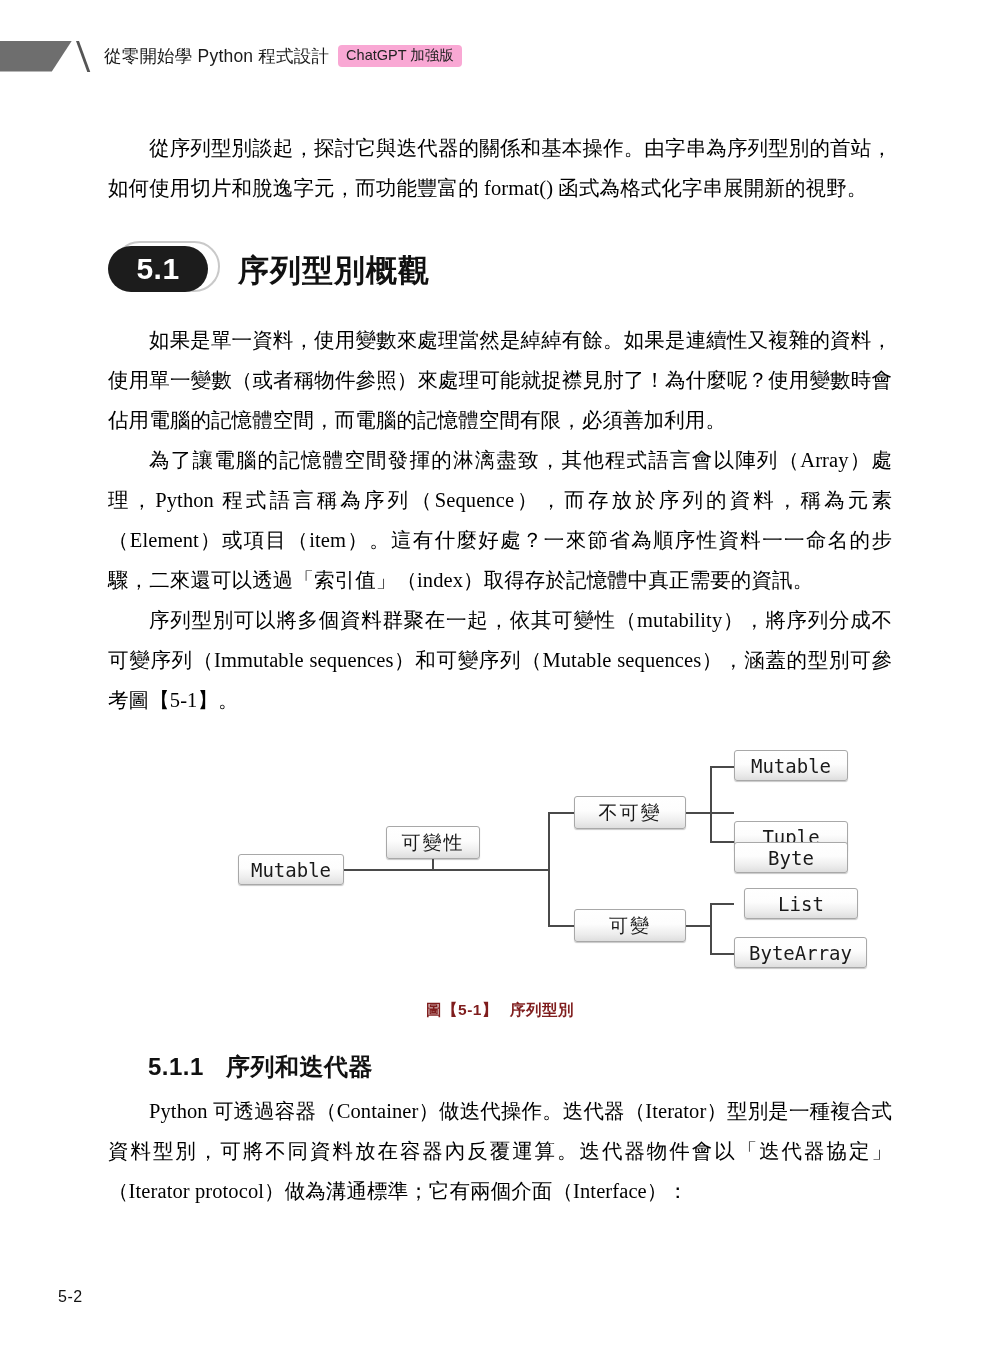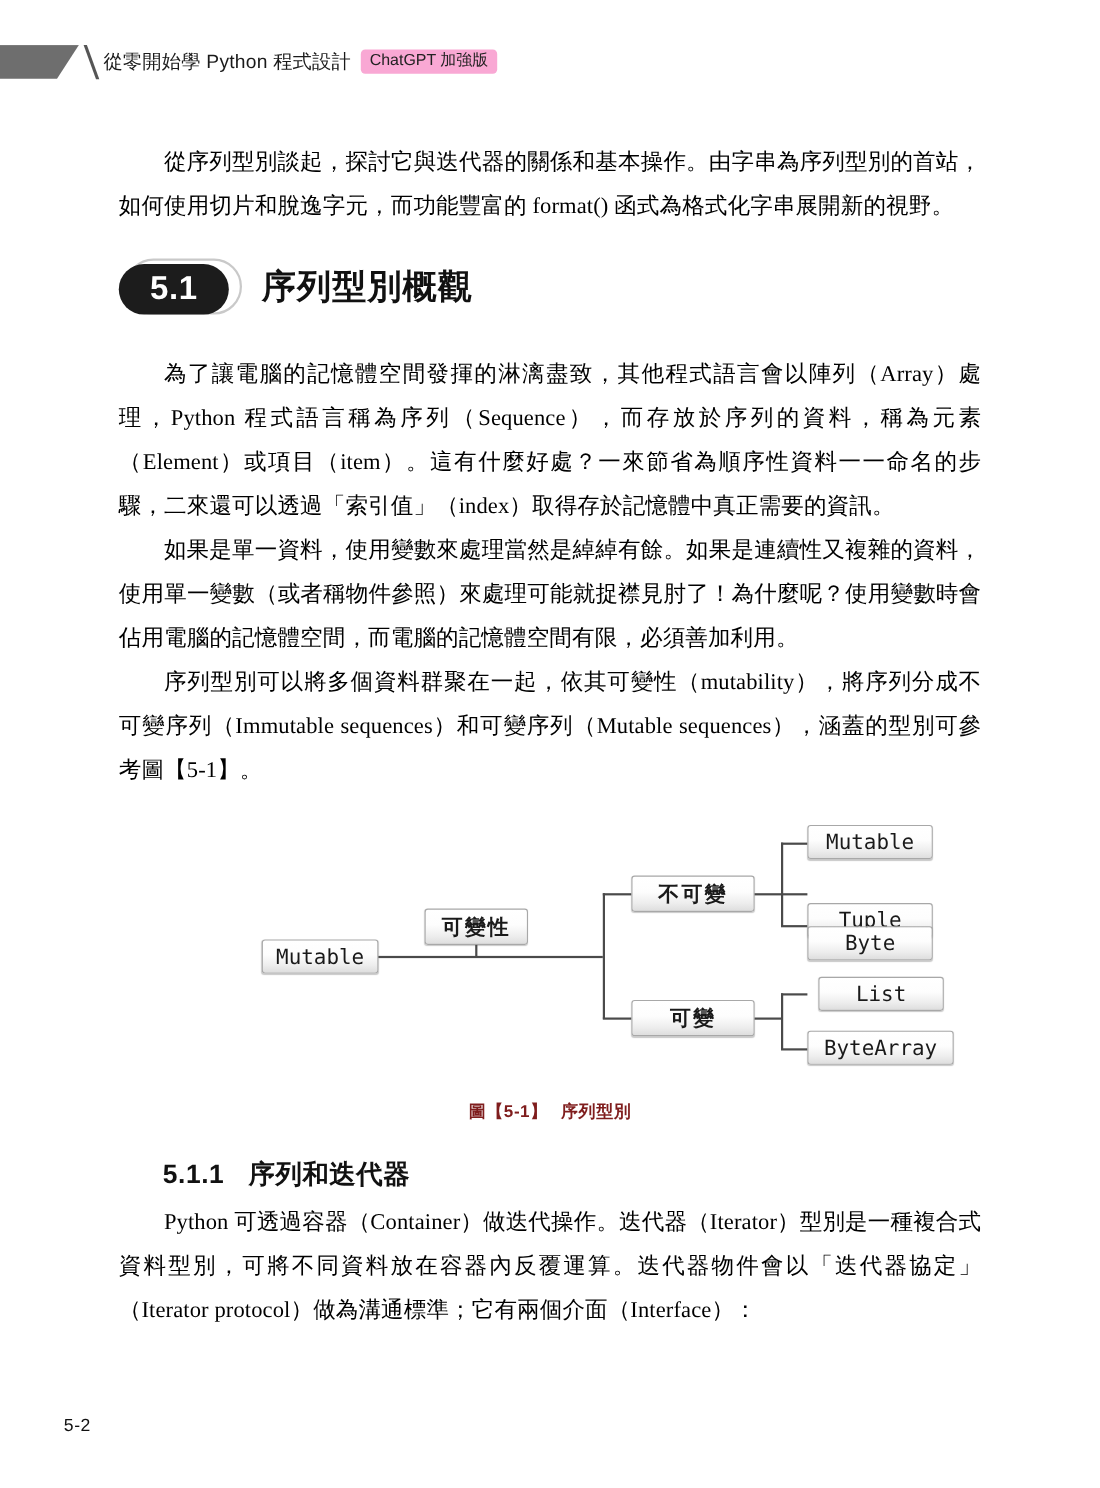--- a/index.html
+++ b/index.html
@@ -52,20 +52,21 @@
     transform: skewX(20deg);
     transform-origin: top left;
   }
   .header-title {
     font-family: "Liberation Sans", "DejaVu Sans", sans-serif;
     font-size: 17.5px;
     font-weight: 500;
     color: #1a1a1a;
     letter-spacing: 0.2px;
     white-space: nowrap;
+    margin-left: 10px;
   }
   .header-badge {
     font-family: "Liberation Sans", "DejaVu Sans", sans-serif;
     font-size: 14.5px;
     font-weight: 500;
     color: #222;
     background: #f9a8d4;
     border-radius: 4px;
     padding: 3px 8px 4px 8px;
     margin-left: 9px;
@@ -92,20 +93,21 @@
   p.body-text + p.body-text {
     margin-top: 0;
   }
 
   
   .section-heading {
     position: relative;
     height: 62px;
     margin: 32px 0 18px 0;
     display: flex;
+    align-items: center;
   }
   .sec-pill-wrap {
     position: relative;
     width: 108px;
     height: 50px;
     flex: 0 0 auto;
   }
   .sec-pill-shadow {
     position: absolute;
     left: 6px;
@@ -178,21 +180,21 @@
     display: flex;
     align-items: center;
     justify-content: center;
     font-family: "DejaVu Sans Mono", "Liberation Mono", monospace;
     font-size: 19px;
     color: #1a1a1a;
     white-space: nowrap;
   }
   .node.cjk {
     font-family: "Liberation Sans", "DejaVu Sans", sans-serif;
-    font-weight: bold;
+    font-weight: normal;
     font-size: 19px;
     letter-spacing: 2px;
   }
   .edge {
     position: absolute;
     background: #4a4a4a;
   }
   .edge.h { height: 1.6px; }
   .edge.v { width: 1.6px; }
 
@@ -233,22 +235,22 @@
   <p class="body-text">從序列型別談起，探討它與迭代器的關係和基本操作。由字串為序列型別的首站，如何使用切片和脫逸字元，而功能豐富的 format() 函式為格式化字串展開新的視野。</p>
 
   <div class="section-heading">
     <div class="sec-pill-wrap">
       <div class="sec-pill-shadow"></div>
       <div class="sec-pill">5.1</div>
     </div>
     <div class="sec-title">序列型別概觀</div>
   </div>
 
+  <p class="body-text">如果是單一資料，使用變數來處理當然是綽綽有餘。如果是連續性又複雜的資料，使用單一變數（或者稱物件參照）來處理可能就捉襟見肘了！為什麼呢？使用變數時會佔用電腦的記憶體空間，而電腦的記憶體空間有限，必須善加利用。</p>
   <p class="body-text">為了讓電腦的記憶體空間發揮的淋漓盡致，其他程式語言會以陣列（Array）處理，Python 程式語言稱為序列（Sequence），而存放於序列的資料，稱為元素（Element）或項目（item）。這有什麼好處？一來節省為順序性資料一一命名的步驟，二來還可以透過「索引值」（index）取得存於記憶體中真正需要的資訊。</p>
-  <p class="body-text">如果是單一資料，使用變數來處理當然是綽綽有餘。如果是連續性又複雜的資料，使用單一變數（或者稱物件參照）來處理可能就捉襟見肘了！為什麼呢？使用變數時會佔用電腦的記憶體空間，而電腦的記憶體空間有限，必須善加利用。</p>
   <p class="body-text">序列型別可以將多個資料群聚在一起，依其可變性（mutability），將序列分成不可變序列（Immutable sequences）和可變序列（Mutable sequences），涵蓋的型別可參考圖【5-1】。</p>
 
   <div class="figure-block">
     <div class="tree">
 
       <div class="node" style="left:130px; top:112px; width:106px; height:31px;">Mutable</div>
 
       <div class="node cjk" style="left:278px; top:84px; width:94px; height:33px;">可變性</div>
 
       <div class="edge h" style="left:236px; top:127px; width:204px;"></div>

